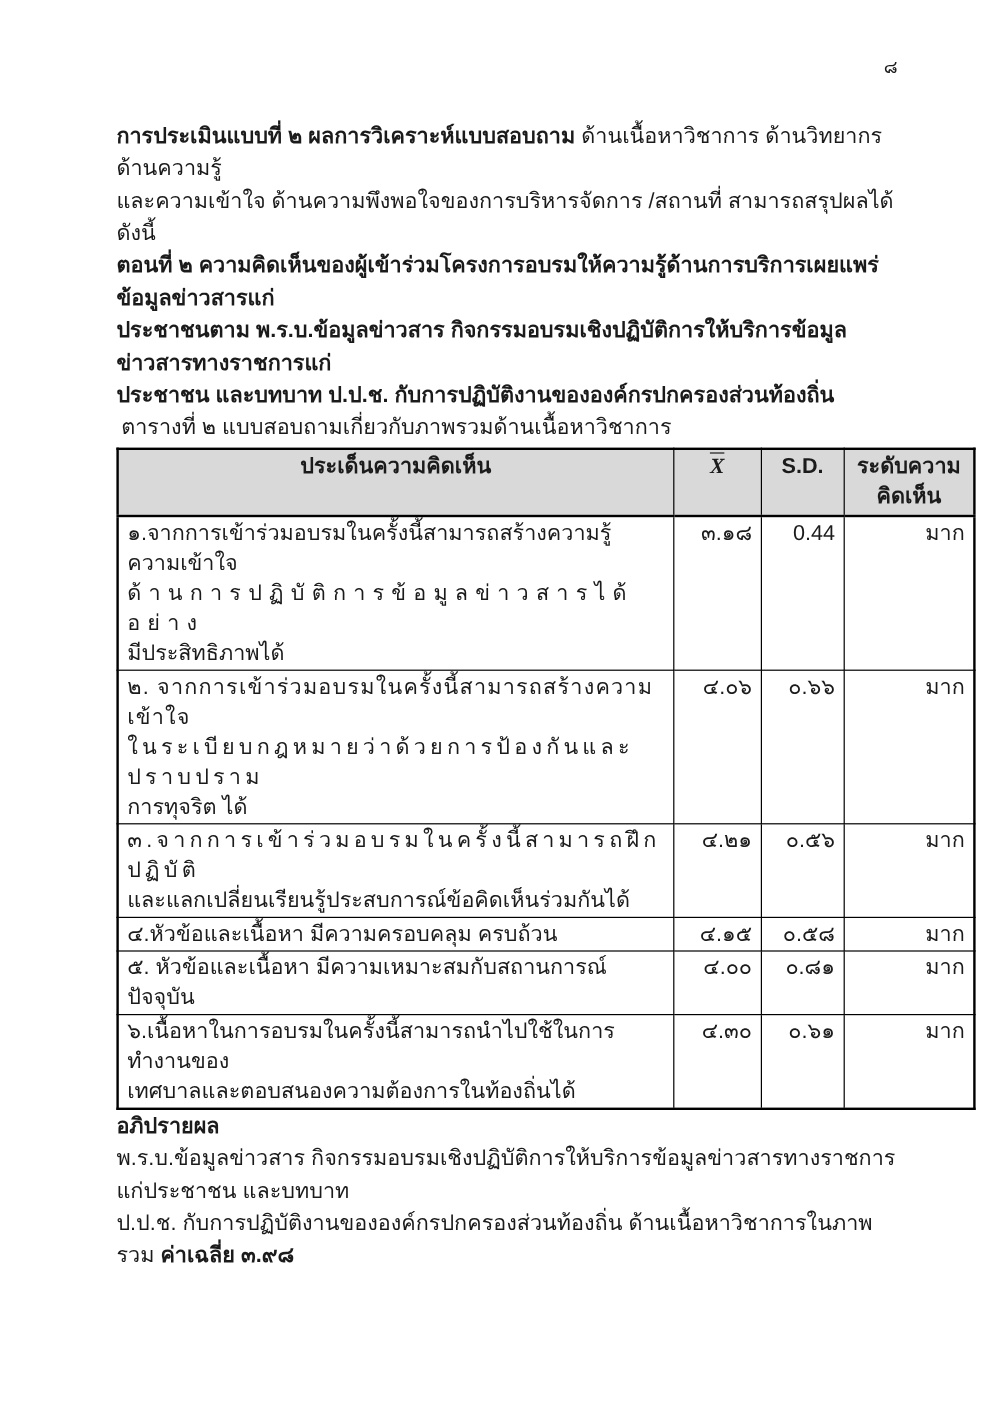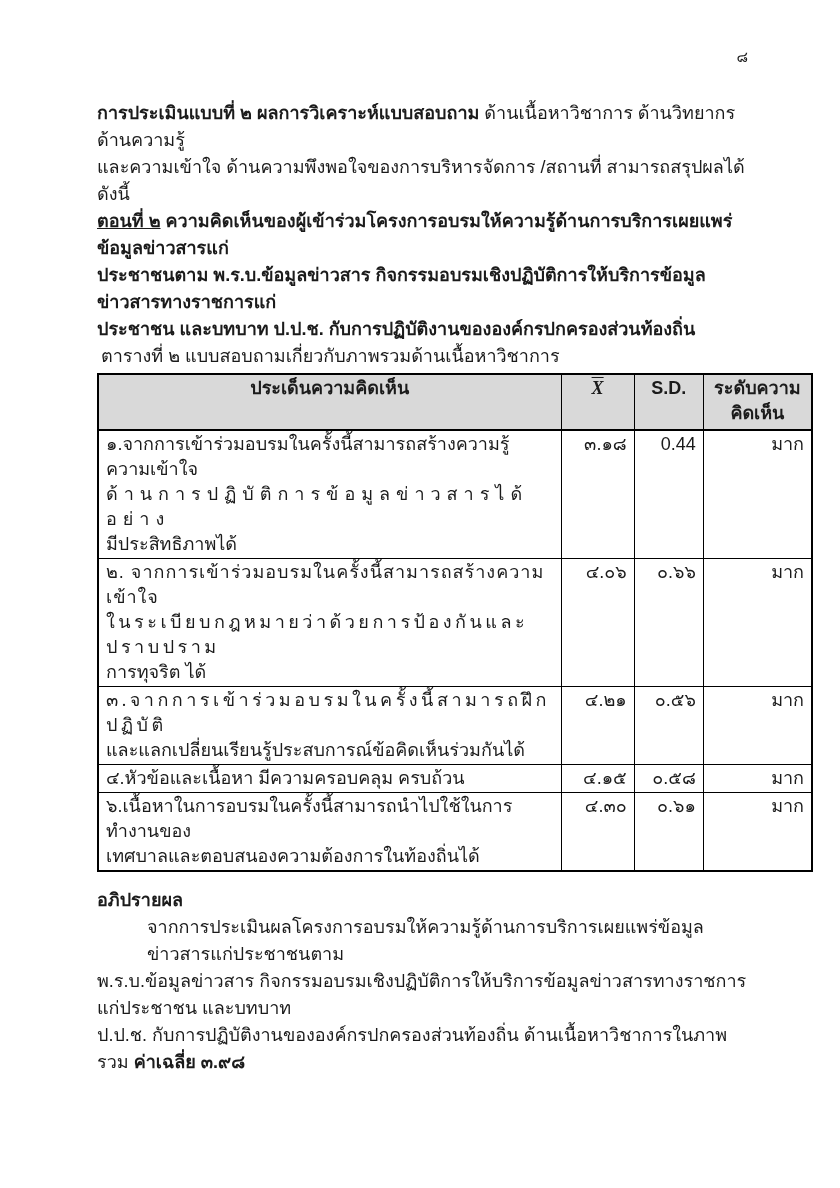--- a/index.html
+++ b/index.html
@@ -12,21 +12,21 @@
     font-size:18px;
     line-height:27px;
     overflow:hidden;
   }
   .page-number{
     position:absolute;top:48px;right:92px;
     font-size:15px;line-height:18px;
   }
   .content{position:absolute;left:97px;top:100px;width:652px;}
   .b{font-weight:bold;}
-  .u{text-decoration:underline;margin-top:16px;}
+  .u{margin-top:16px;}
   .caption{font-weight:normal;padding-left:4px;}
   
   table.results{
     border-collapse:collapse;
     width:716px;
     margin-top:3px;
     line-height:25px;
   }
   table.results th, table.results td{
     border:1.5px solid #000;
@@ -47,24 +47,24 @@
   .col-mean{width:62px;}
   .col-sd{width:52px;}
   .col-level{width:92px;}
   .xbar{font-style:italic;text-decoration:overline;font-family:"Liberation Serif", serif;}
   tr.total td{
     background:#d9d9d9;
     font-weight:bold;
     text-align:center;
   }
   .sp1{letter-spacing:1px;}
-  .sp2{letter-spacing:3.5px;font-family:Liberation Serif, serif;}
+  .sp2{letter-spacing:3.5px;}
   .sp3{letter-spacing:6px;}
   
-  .disc-heading{font-weight:bold;margin-top:15px;}
+  .disc-heading{font-weight:bold;margin-top:0;}
   .indent1{padding-left:50px;}
 </style>
 </head>
 <body>
 
 <div class="page">
 
   <div class="page-number">๘</div>
 
   <div class="content">
@@ -133,33 +133,40 @@
         <tr>
           <td class="topic">
             <div>๔.หัวข้อและเนื้อหา มีความครอบคลุม ครบถ้วน</div>
           </td>
           <td class="val">๔.๑๕</td>
           <td class="val">๐.๕๘</td>
           <td class="val">มาก</td>
         </tr>
         <tr>
           <td class="topic">
+            <div>๕. หัวข้อและเนื้อหา มีความเหมาะสมกับสถานการณ์ปัจจุบัน</div>
+          </td>
+          <td class="val">๔.๐๐</td>
+          <td class="val">๐.๘๑</td>
+          <td class="val">มาก</td>
+        </tr>
+        <tr>
+          <td class="topic">
             <div>๖.เนื้อหาในการอบรมในครั้งนี้สามารถนำไปใช้ในการทำงานของ</div>
             <div>เทศบาลและตอบสนองความต้องการในท้องถิ่นได้</div>
           </td>
           <td class="val">๔.๓๐</td>
           <td class="val">๐.๖๑</td>
           <td class="val">มาก</td>
         </tr>
       </tbody>
     </table>
 
     <div class="disc-heading">อภิปรายผล</div>
 
     <div>
-      <div class="indent1">จากการประเมินผลโครงการอบรมให้ความรู้ด้านการบริการเผยแพร่ข้อมูลข่าวสารแก่ประชาชนตาม</div>
       <div>พ.ร.บ.ข้อมูลข่าวสาร กิจกรรมอบรมเชิงปฏิบัติการให้บริการข้อมูลข่าวสารทางราชการแก่ประชาชน และบทบาท</div>
       <div><span>ป.ป.ช. กับการปฏิบัติงานขององค์กรปกครองส่วนท้องถิ่น ด้านเนื้อหาวิชาการในภาพรวม </span><span class="b">ค่าเฉลี่ย ๓.๙๘</span></div>
 
     </div>
 
   </div>
 </div>
 
 </body></html>

